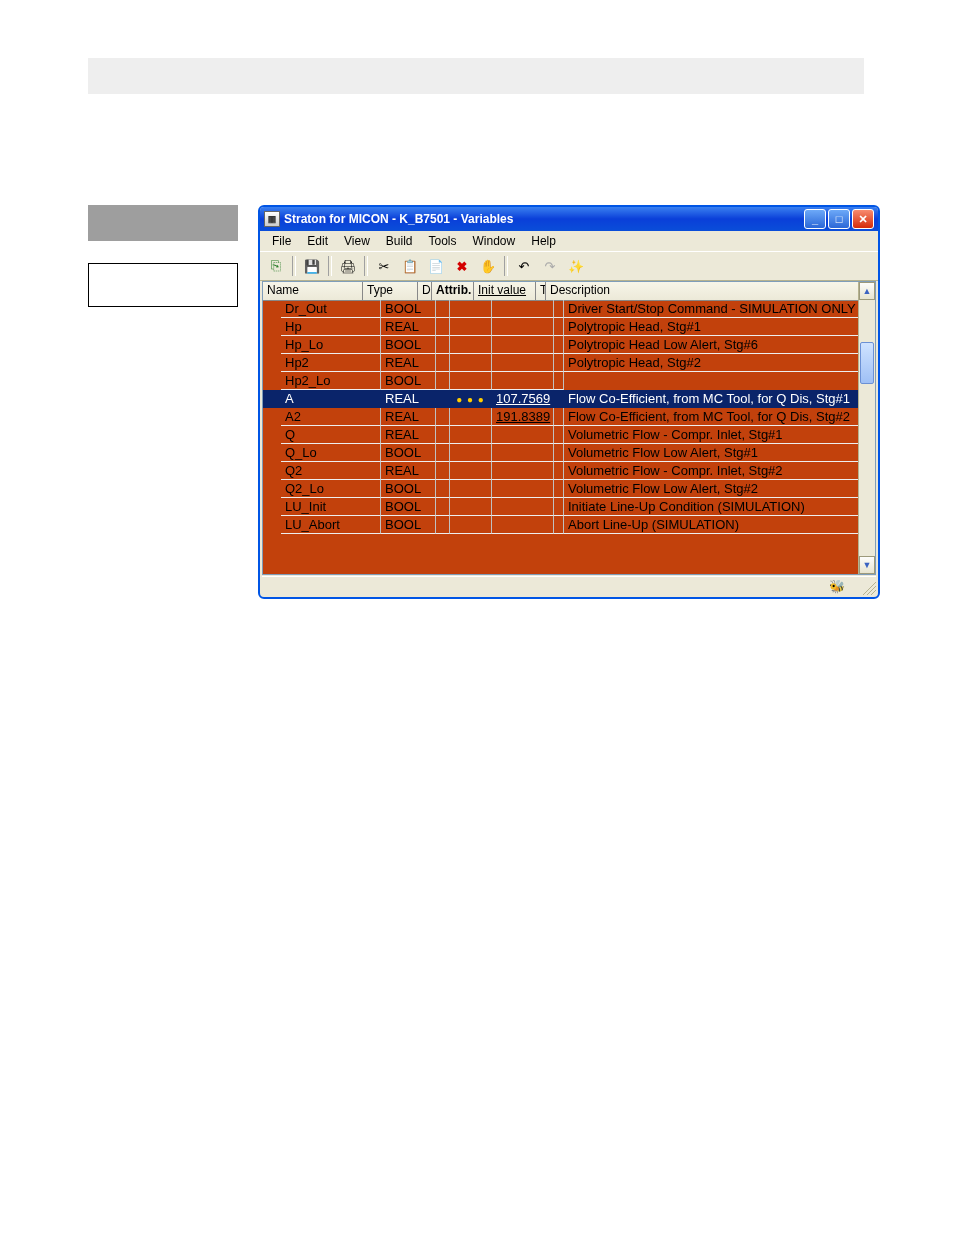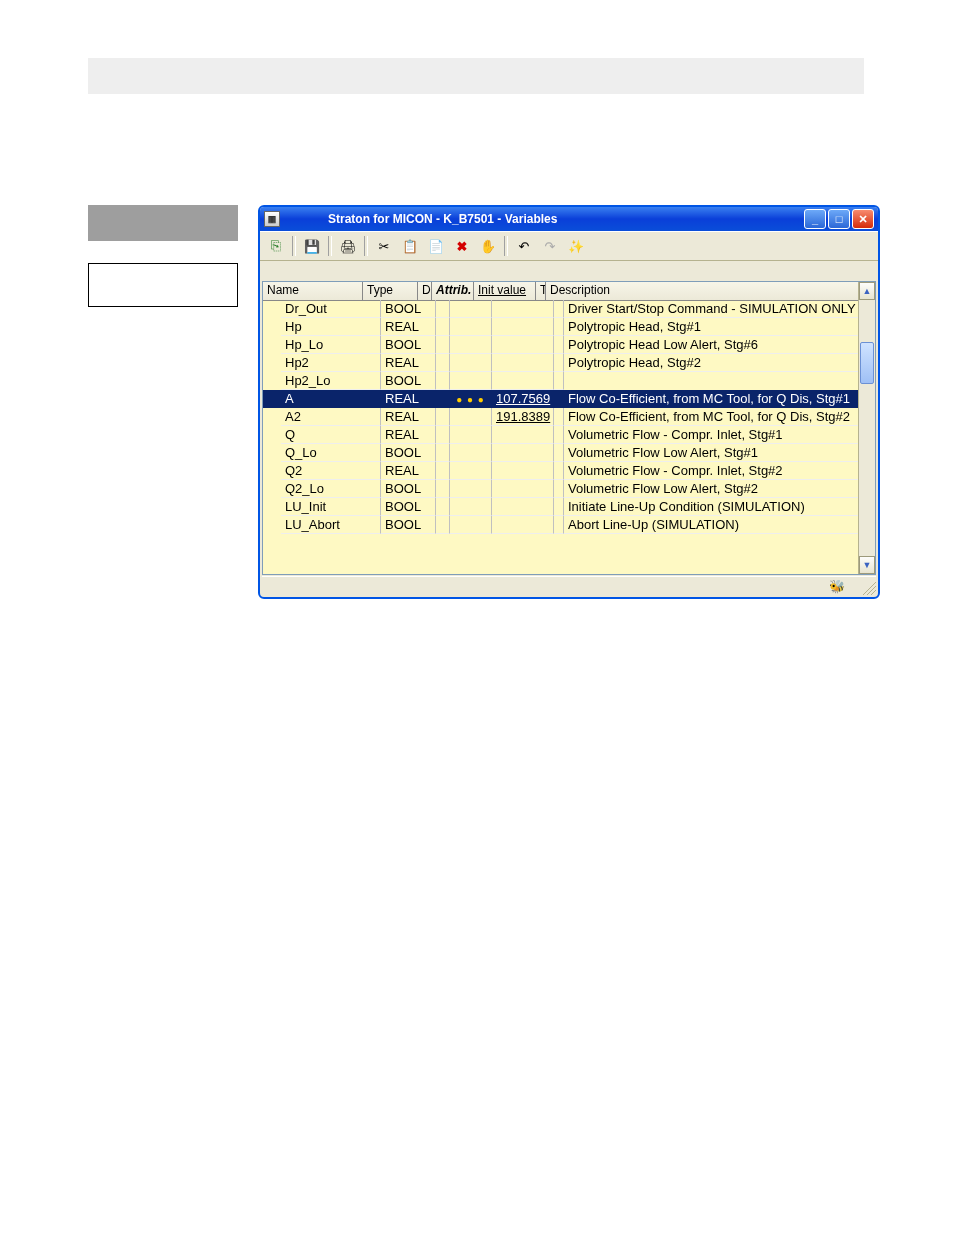--- a/index.html
+++ b/index.html
@@ -55,21 +55,21 @@
   }
   .titlebar .app-icon {
     width: 16px; height: 16px;
     background: linear-gradient(#fff,#ccc);
     border: 1px solid #666;
     margin-right: 4px;
     box-sizing: border-box;
     display:flex;align-items:center;justify-content:center;
     font-size:9px;color:#333;
   }
-  .tb-title { flex: 1; white-space: nowrap; overflow: hidden; margin-left: 44px; }
+  .tb-title { flex: 1; white-space: nowrap; overflow: hidden; }
   .win-btns { display:flex; gap:2px; }
   .win-btn {
     width:20px;height:18px;
     border:1px solid #fff;
     border-radius:3px;
     display:flex;align-items:center;justify-content:center;
     font-weight:bold;
     font-size:11px;
     cursor:pointer;
   }
@@ -99,21 +99,21 @@
     display:flex;align-items:center;justify-content:center;
     font-size:13px;
     cursor:pointer;
     border:1px solid transparent;
   }
   .tb-sep{ width:2px;height:20px;border-left:1px solid #a0a0a0;border-right:1px solid #fff;margin:0 2px;}
 
   .grid-wrap{
     position:absolute;
     left:2px; right:2px; top:74px; bottom:22px;
-    background:#fef9c3;
+    background:#c2410c;
     border:1px solid #7f9db9;
     overflow:hidden;
   }
   .grid-head{
     display:flex;
     background:#ece9d8;
     border-bottom:1px solid #888;
     height:18px;
     font-size:12px;
   }
@@ -145,21 +145,21 @@
     height:18px;
     line-height:18px;
   }
   .row.selected{ background:#0a246a; color:#fff;}
   .row.selected .td{ border-right-color:#0a246a; border-bottom-color:#0a246a;}
 
   
   .c-name{width:100px;}
   .c-type{width:55px;}
   .c-d{width:14px;}
-  .c-attr{width:42px;text-align:center;font-style:italic;}
+  .c-attr{width:42px;text-align:center;}
   .c-init{width:62px;text-decoration:underline;}
   .c-t{width:10px;}
   .c-desc{flex:1;}
   
   .th.c-attr{font-weight:bold;}
 
   .attrib-dots{
     color:#ffcc00;
     letter-spacing:1px;
     font-size:10px;
@@ -216,20 +216,29 @@
   <div class="titlebar">
     <div class="app-icon">▦</div>
     <div class="tb-title">Straton for MICON - K_B7501 - Variables</div>
     <div class="win-btns">
       <div class="win-btn win-min">_</div>
       <div class="win-btn win-max">□</div>
       <div class="win-btn win-close">✕</div>
     </div>
   </div>
 
+  <div class="menubar">
+    <span>File</span>
+    <span>Edit</span>
+    <span>View</span>
+    <span>Build</span>
+    <span>Tools</span>
+    <span>Window</span>
+    <span>Help</span>
+  </div>
 
   <div class="toolbar">
     <div class="tb-btn" style="color:#2a7e2a">⎘</div>
     <div class="tb-sep"></div>
     <div class="tb-btn">💾</div>
     <div class="tb-sep"></div>
     <div class="tb-btn">🖨</div>
     <div class="tb-sep"></div>
     <div class="tb-btn">✂</div>
     <div class="tb-btn">📋</div>

